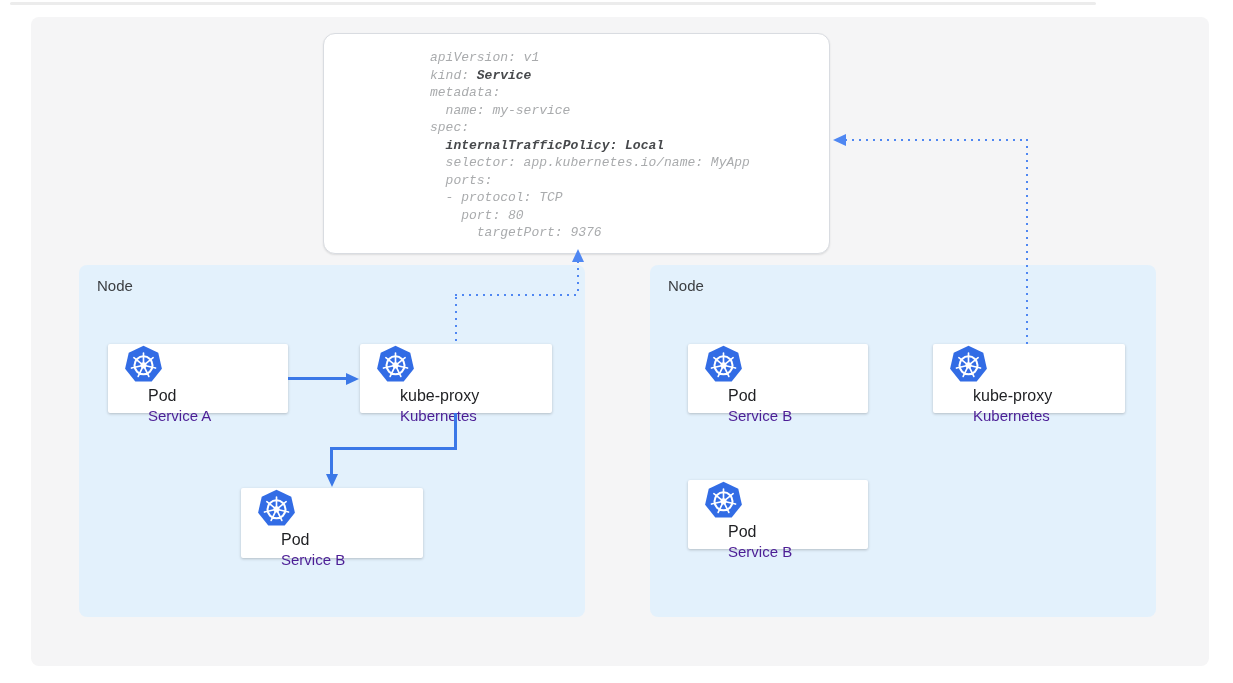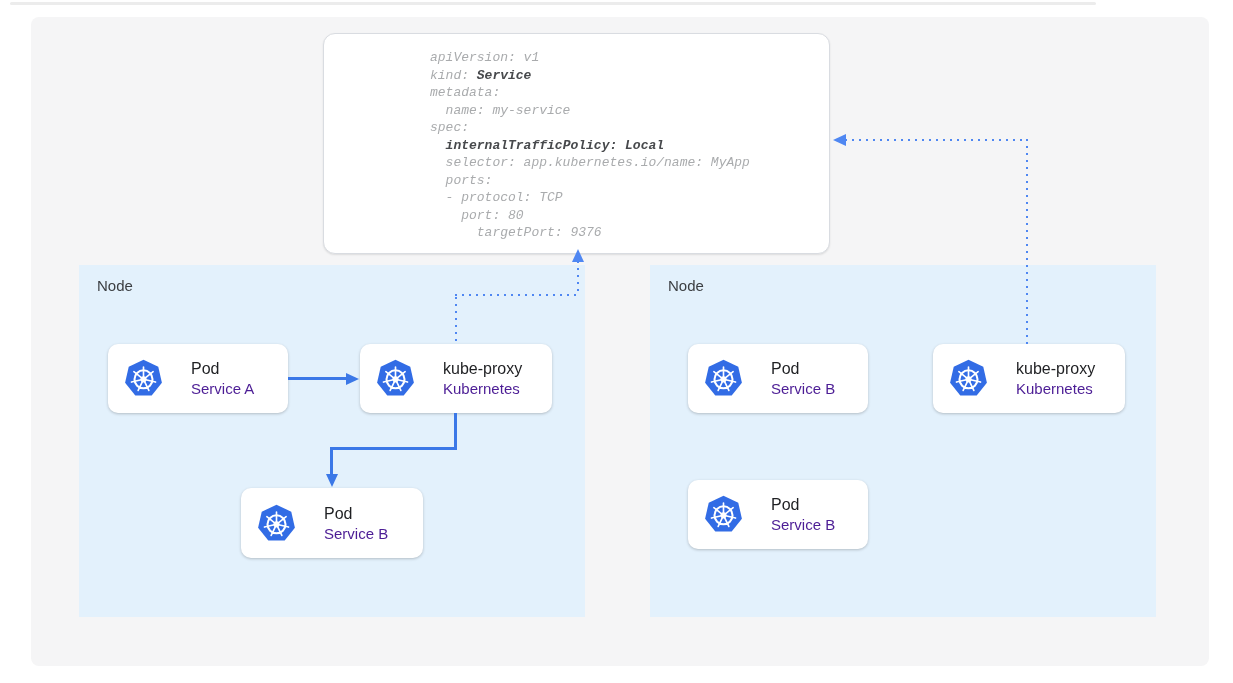--- a/index.html
+++ b/index.html
@@ -10,28 +10,28 @@
   .canvas{position:absolute;left:31px;top:17px;width:1178px;height:649px;background:#f5f5f6;border-radius:8px;}
 
   
   .yaml-card{position:absolute;left:323px;top:33px;width:507px;height:221px;background:#ffffff;
     border:1px solid #d9dce1;border-radius:12px;box-shadow:0 1px 2px rgba(0,0,0,.10);box-sizing:border-box;}
   .yaml-pre{position:absolute;left:106px;top:15px;margin:0;font-family:"Liberation Mono",monospace;
     font-style:italic;font-size:13px;line-height:17.5px;color:#a9abad;white-space:pre;}
   .yaml-pre b{font-weight:700;color:#47494c;}
 
   
-  .node{position:absolute;width:506px;height:352px;background:#e3f1fc;border-radius:0;}
+  .node{position:absolute;width:506px;height:352px;background:#e3f1fc;border-radius:8px;}
   .node-left{left:79px;top:265px;}
   .node-right{left:650px;top:265px;}
   .node-label{position:absolute;left:18px;top:12px;font-size:15px;color:#3b3e42;}
 
   
-  .card{position:absolute;background:#ffffff;border-radius:10px;box-shadow:0 1px 3px rgba(0,0,0,.22);
-    display:flex;align-items:center;padding-left:14px;box-sizing:border-box;}
+  .card{position:absolute;background:#ffffff;border-radius:2px;box-shadow:0 1px 3px rgba(0,0,0,.22);
+    display:flex;align-items:flex-start;padding-left:14px;box-sizing:border-box;flex-direction:column;}
   .card .k8s-icon{width:43px;height:41px;flex:0 0 auto;}
   .card .card-text{margin-left:26px;}
   .card .card-title{font-size:16px;color:#1f2023;line-height:21px;}
   .card .card-subtitle{font-size:15px;color:#4c1d95;line-height:20px;}
 
   
   .ln{position:absolute;background:#3b78e7;}
   .dot-h{position:absolute;height:2px;background-image:repeating-linear-gradient(to right,#4f87f2 0 2px,transparent 2px 7px);}
   .dot-v{position:absolute;width:2px;background-image:repeating-linear-gradient(to bottom,#4f87f2 0 2px,transparent 2px 7px);}
   .arr{position:absolute;width:0;height:0;}

